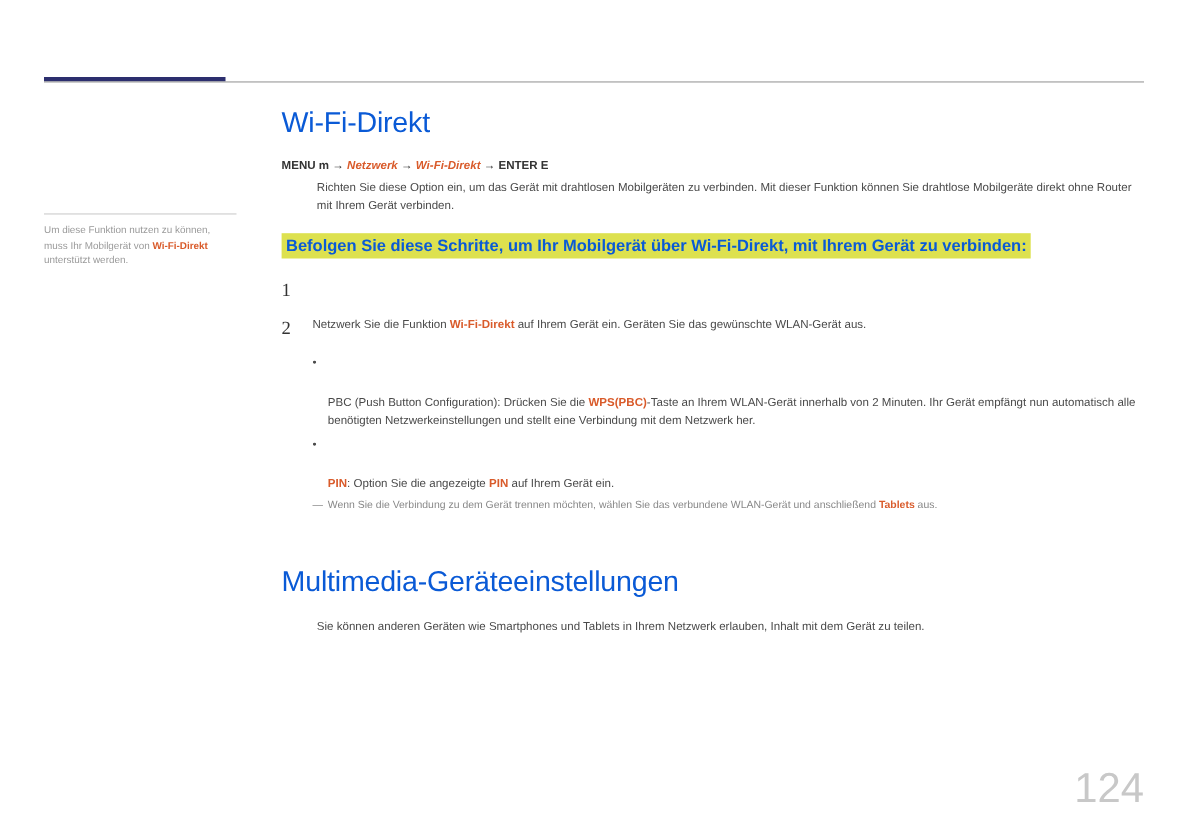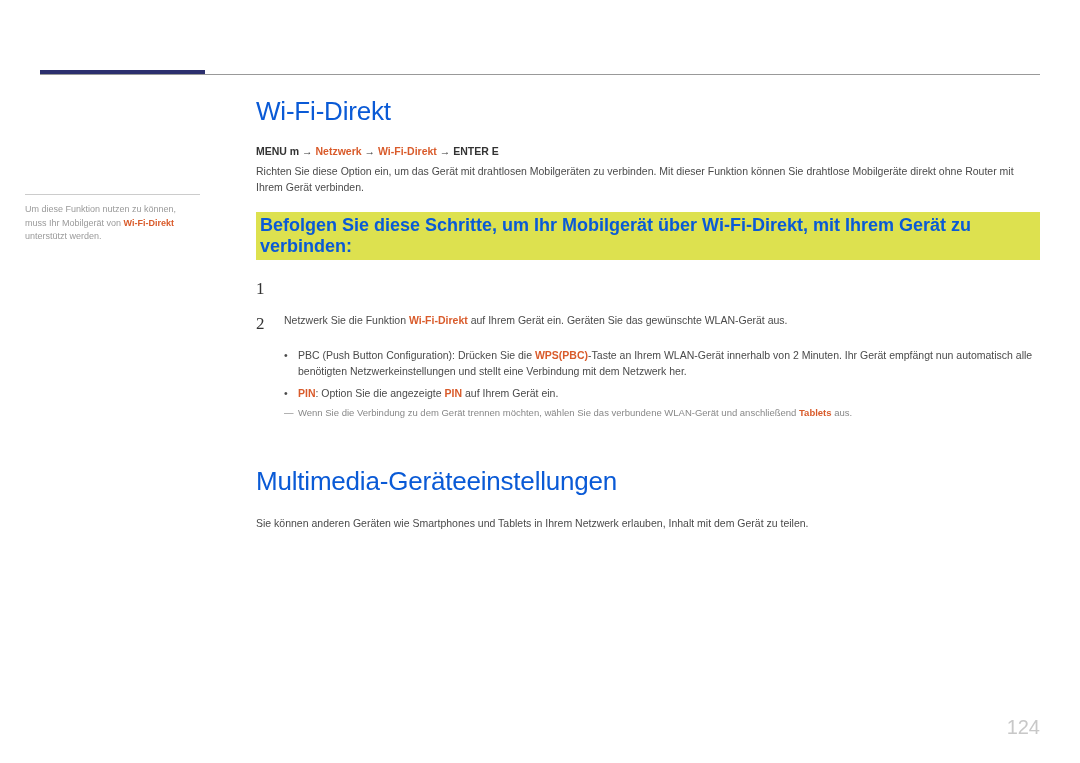--- a/index.html
+++ b/index.html
@@ -21,21 +21,21 @@
   .full-rule {
     border-top: 1px solid #999;
     position: absolute;
     top: 74px;
     left: 40px;
     right: 40px;
   }
   .side-note {
     position: absolute;
     top: 194px;
-    left: 25px;
+    left: 40px;
     width: 175px;
     font-size: 9px;
     line-height: 1.5;
     color: #9a9a9a;
     border-top: 1px solid #ccc;
     padding-top: 8px;
   }
   .side-note .em { color: #d95b2b; font-weight: bold; }
   .main {
     position: absolute;
@@ -49,33 +49,34 @@
     font-size: 26px;
     margin-bottom: 18px;
     letter-spacing: -0.2px;
   }
   .menupath {
     font-size: 10.5px;
     font-weight: bold;
     color: #333;
     margin-bottom: 6px;
   }
-  .menupath .em { color: #d95b2b; }
+  .menupath .em { color: #d95b2b; font-style: italic; }
   .em { color: #d95b2b; font-weight: bold; }
   .body-text {
     font-size: 10.5px;
     line-height: 1.55;
     color: #4a4a4a;
     margin-bottom: 16px;
+    margin-left: 32px;
   }
   .highlight {
     background: #dde14f;
     color: #0a5ad6;
     font-weight: bold;
-    font-size: 18px;
+    font-size: 15px;
     padding: 3px 4px;
     display: inline-block;
     margin-bottom: 10px;
   }
   .steps { margin-top: 6px; }
   .step {
     display: flex;
     align-items: flex-start;
     margin-bottom: 10px;
     font-size: 10.5px;
@@ -96,37 +97,37 @@
     line-height: 1.55;
   }
   .bullet {
     display: flex;
     margin-bottom: 6px;
   }
   .bullet .dot {
     width: 14px;
     flex-shrink: 0;
   }
-  .bullet .txt { flex: 1; }
+  .bullet .txt { flex: 1; margin-top: 36px; }
   .footnote {
     margin-left: 28px;
     font-size: 9.5px;
     color: #888;
     display: flex;
     margin-top: 2px;
   }
   .footnote .dash { width: 14px; flex-shrink: 0; }
   .footnote .txt { flex: 1; }
   .footnote .em { color: #d95b2b; font-weight: bold; }
   .section2 { margin-top: 48px; }
   .page-number {
     position: absolute;
     bottom: 24px;
     right: 40px;
-    font-size: 20px;
+    font-size: 38px;
     color: #c8c8c8;
     font-weight: 300;
   }
   .glyph { font-family: sans-serif; }
 </style>
 </head>
 <body>
 
 <div class="header-rule"></div>
 <div class="full-rule"></div>

